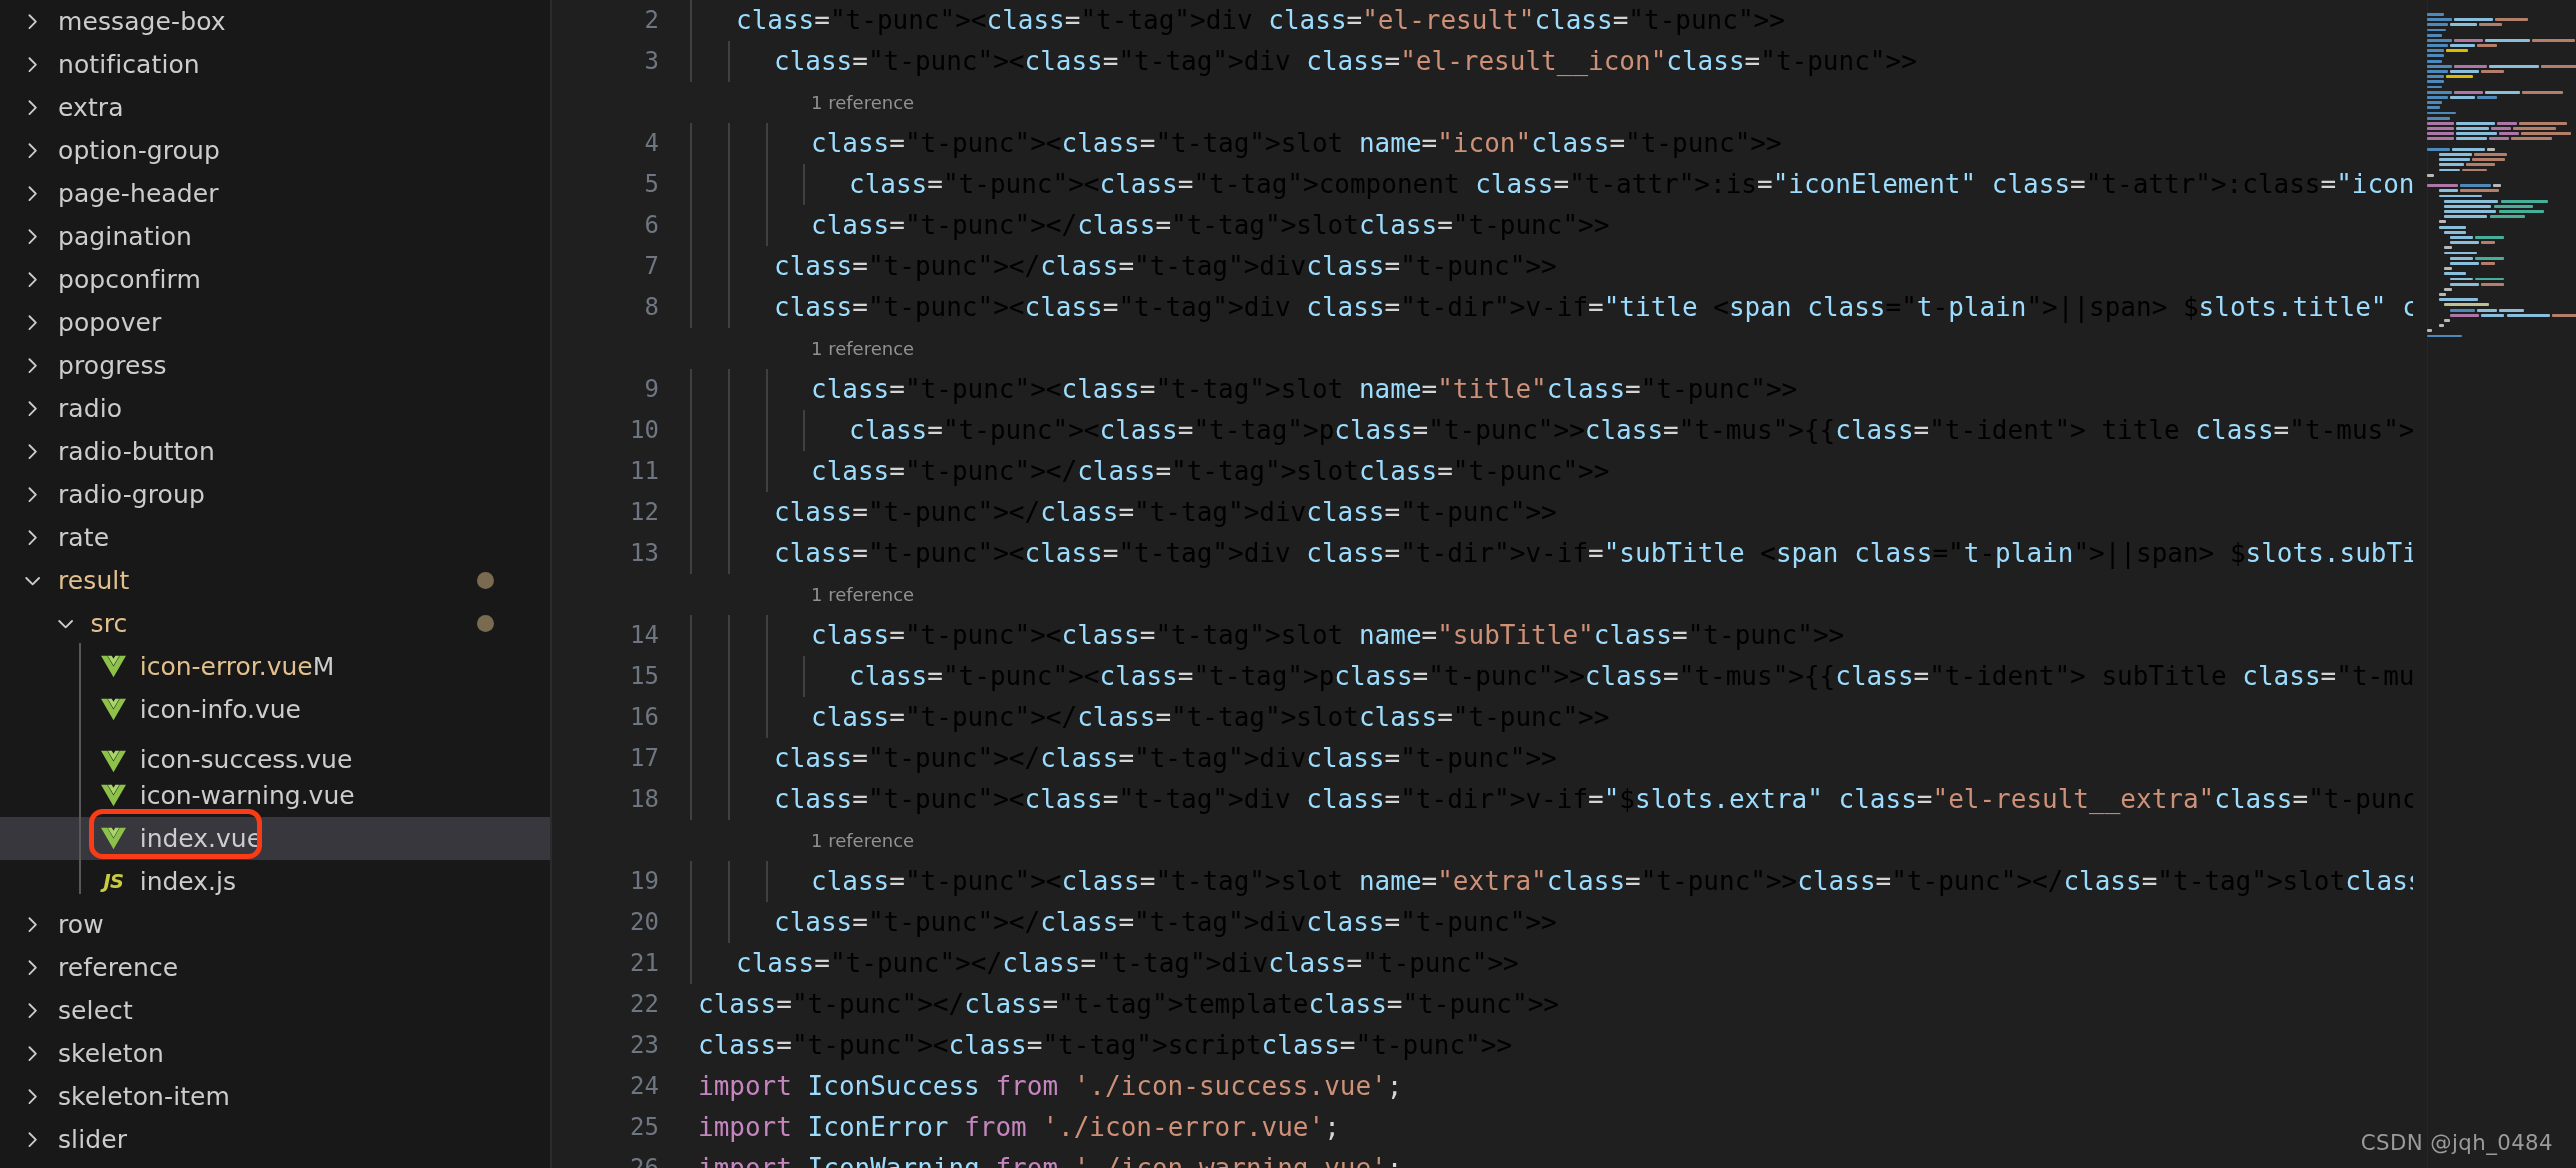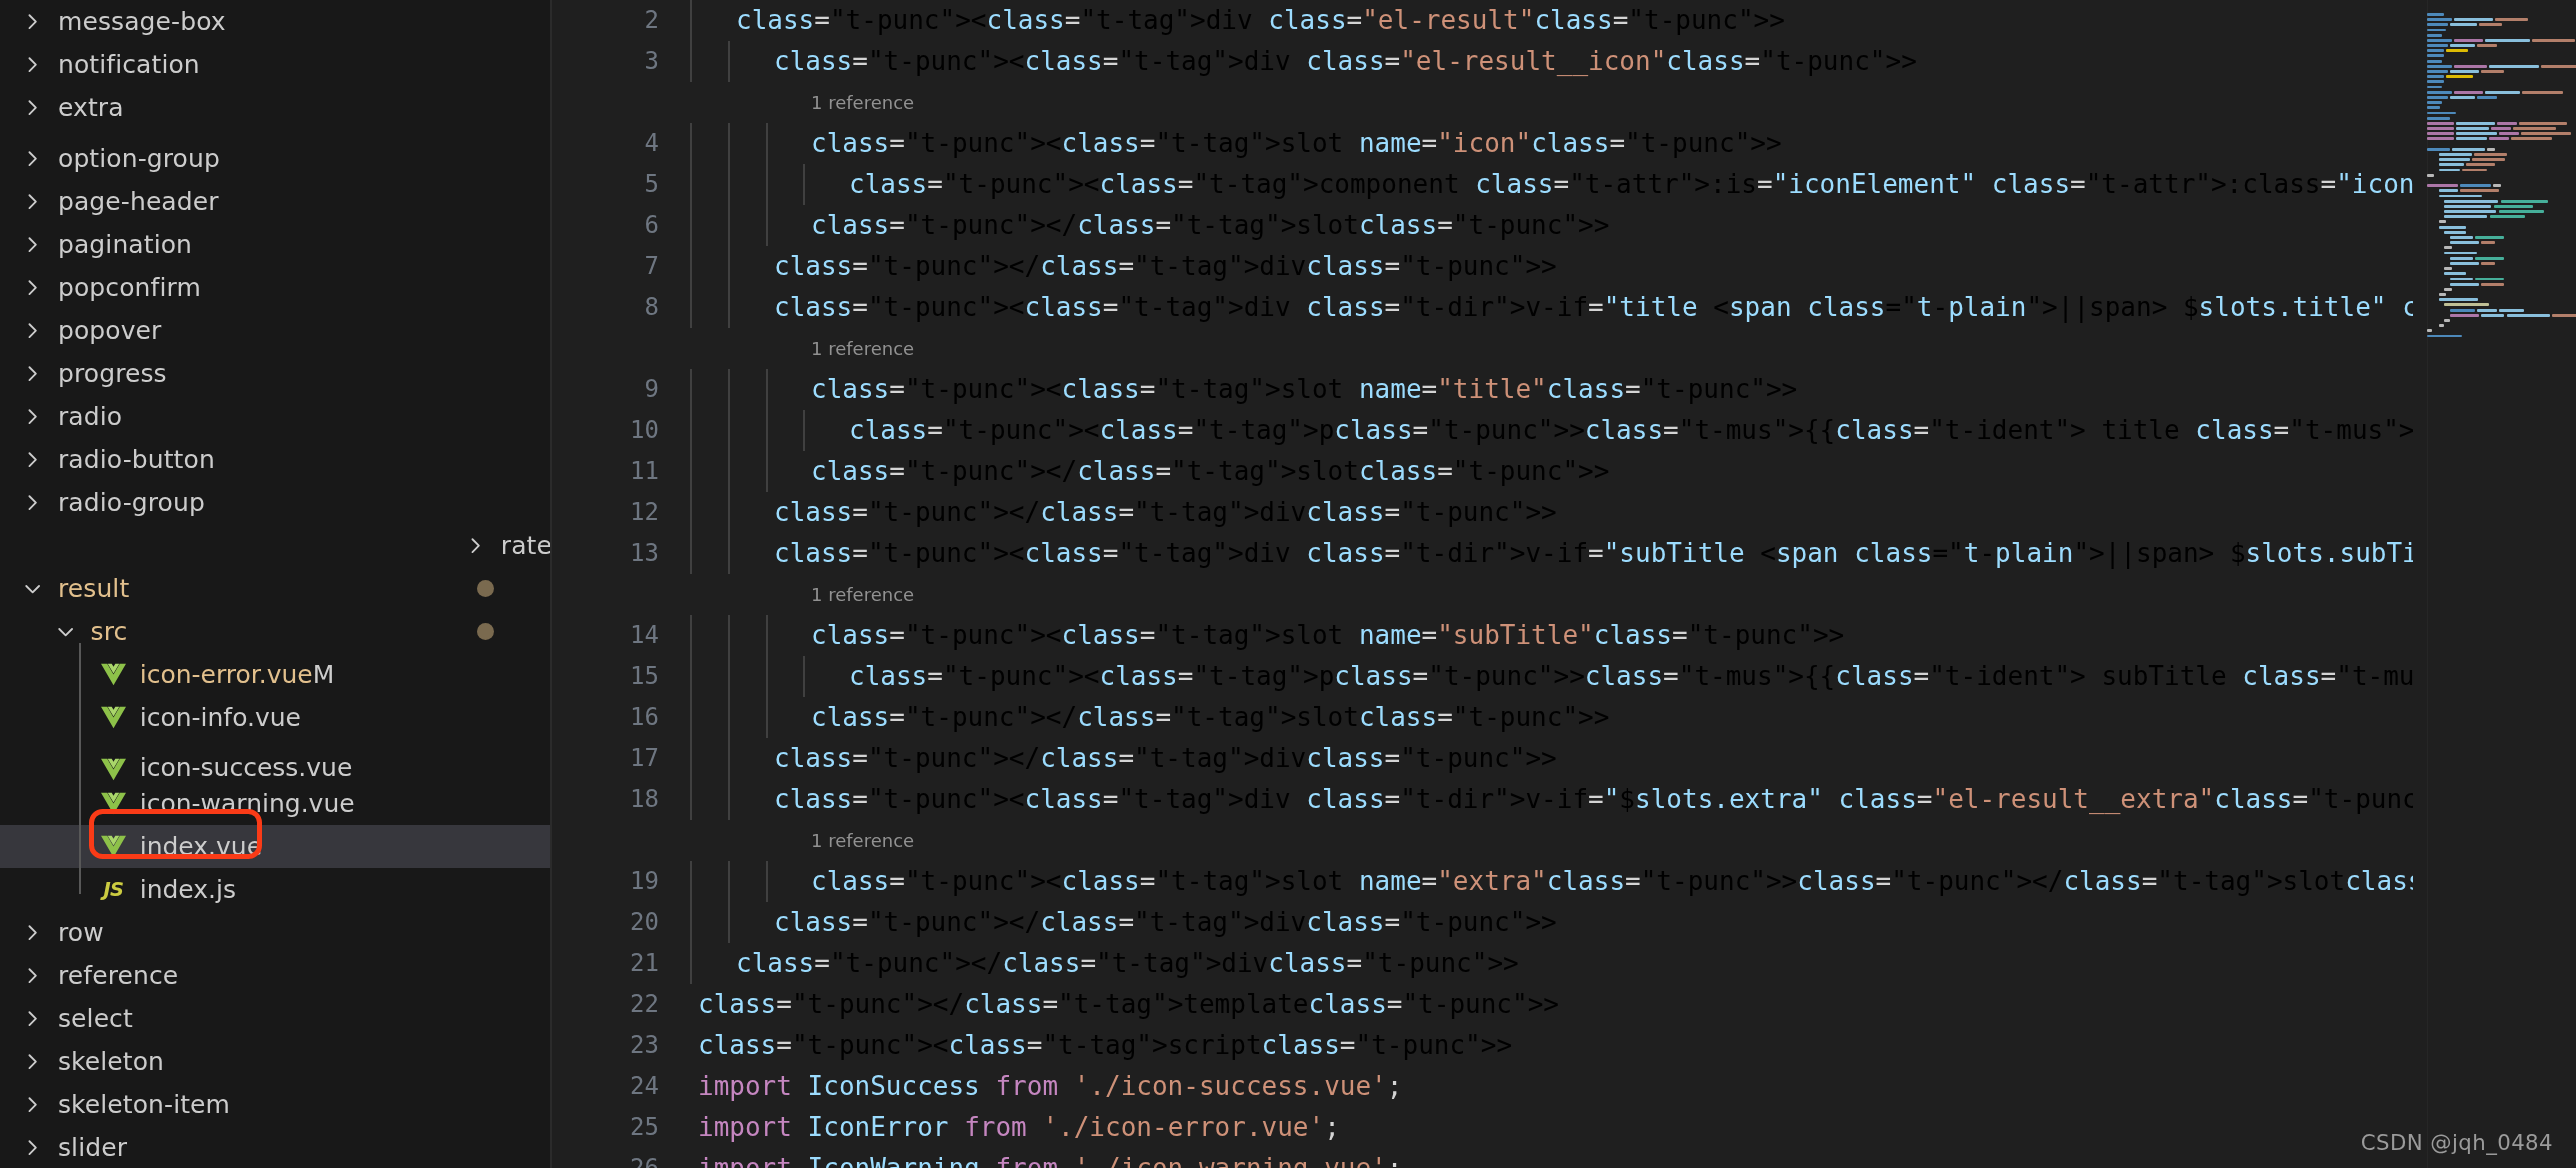--- a/index.html
+++ b/index.html
@@ -188,21 +188,21 @@
           <span class="label">notification</span>
         </div>
         <div class="tree-row" style="height: 43px;">
           <span class="twisty" style="margin-left: 19.4px;">
             <svg width="21.3" height="21.3" viewBox="0 0 16 16" aria-hidden="true">
               <path d="M5.6 3.2 L10.4 8 L5.6 12.8" fill="none" stroke="#cccccc" stroke-width="1.4" stroke-linecap="round" stroke-linejoin="round"></path>
             </svg>
           </span>
           <span class="label">extra</span>
         </div>
-        <div class="tree-row" style="height: 43px; margin-top: 8px;">
+        <div class="tree-row" style="height: 43px;">
           <span class="twisty" style="margin-left: 19.4px;">
             <svg width="21.3" height="21.3" viewBox="0 0 16 16" aria-hidden="true">
               <path d="M5.6 3.2 L10.4 8 L5.6 12.8" fill="none" stroke="#cccccc" stroke-width="1.4" stroke-linecap="round" stroke-linejoin="round"></path>
             </svg>
           </span>
           <span class="label">option-group</span>
         </div>
         <div class="tree-row" style="height: 43px;">
           <span class="twisty" style="margin-left: 19.4px;">
             <svg width="21.3" height="21.3" viewBox="0 0 16 16" aria-hidden="true">
@@ -260,21 +260,21 @@
           <span class="label">radio-button</span>
         </div>
         <div class="tree-row" style="height: 43px;">
           <span class="twisty" style="margin-left: 19.4px;">
             <svg width="21.3" height="21.3" viewBox="0 0 16 16" aria-hidden="true">
               <path d="M5.6 3.2 L10.4 8 L5.6 12.8" fill="none" stroke="#cccccc" stroke-width="1.4" stroke-linecap="round" stroke-linejoin="round"></path>
             </svg>
           </span>
           <span class="label">radio-group</span>
         </div>
-        <div class="tree-row" style="height: 43px; justify-content: flex-end;">
+        <div class="tree-row" style="height: 43px;">
           <span class="twisty" style="margin-left: 19.4px;">
             <svg width="21.3" height="21.3" viewBox="0 0 16 16" aria-hidden="true">
               <path d="M5.6 3.2 L10.4 8 L5.6 12.8" fill="none" stroke="#cccccc" stroke-width="1.4" stroke-linecap="round" stroke-linejoin="round"></path>
             </svg>
           </span>
           <span class="label">rate</span>
         </div>
         <div class="tree-row modified" style="height: 43px;">
           <span class="twisty" style="margin-left: 19.4px;">
             <svg width="21.3" height="21.3" viewBox="0 0 16 16" aria-hidden="true">

